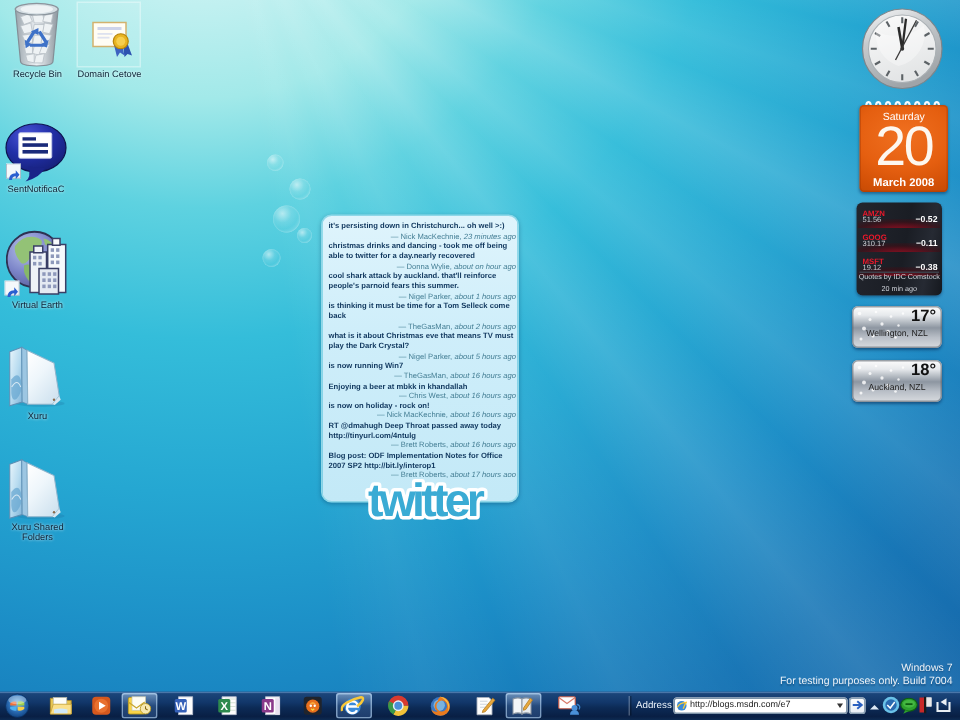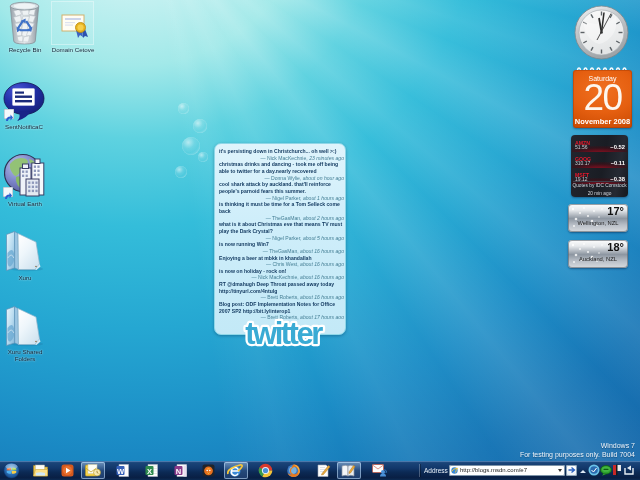--- a/index.html
+++ b/index.html
@@ -333,21 +333,21 @@
           <path d="M21 9 Q20.5 3 22.5 3 Q24.5 3 24 9"></path>
         <path d="M27.5 9 Q27 3 29 3 Q31 3 30.5 9"></path>
           <path d="M34 9 Q33.5 3 35.5 3 Q37.5 3 37 9"></path>
         <path d="M40.5 9 Q40 3 42 3 Q44 3 43.5 9"></path>
           <path d="M47 9 Q46.5 3 48.5 3 Q50.5 3 50 9"></path>
       </g>
     </svg>
     <div class="page"></div>
     <div class="dow">Saturday</div>
     <div class="day">20</div>
-    <div class="mon">November 2008</div>
+    <div class="mon">March 2008</div>
   </div>
 
   <div id="stocks">
     <div class="srow" style="top:2.8px;">
         <div class="wave"></div>
         <span class="tick">AMZN</span>
         <span class="val">51.56</span>
         <span class="chg">−0.52</span>
       </div>
     <div class="srow" style="top:18.8px;">

